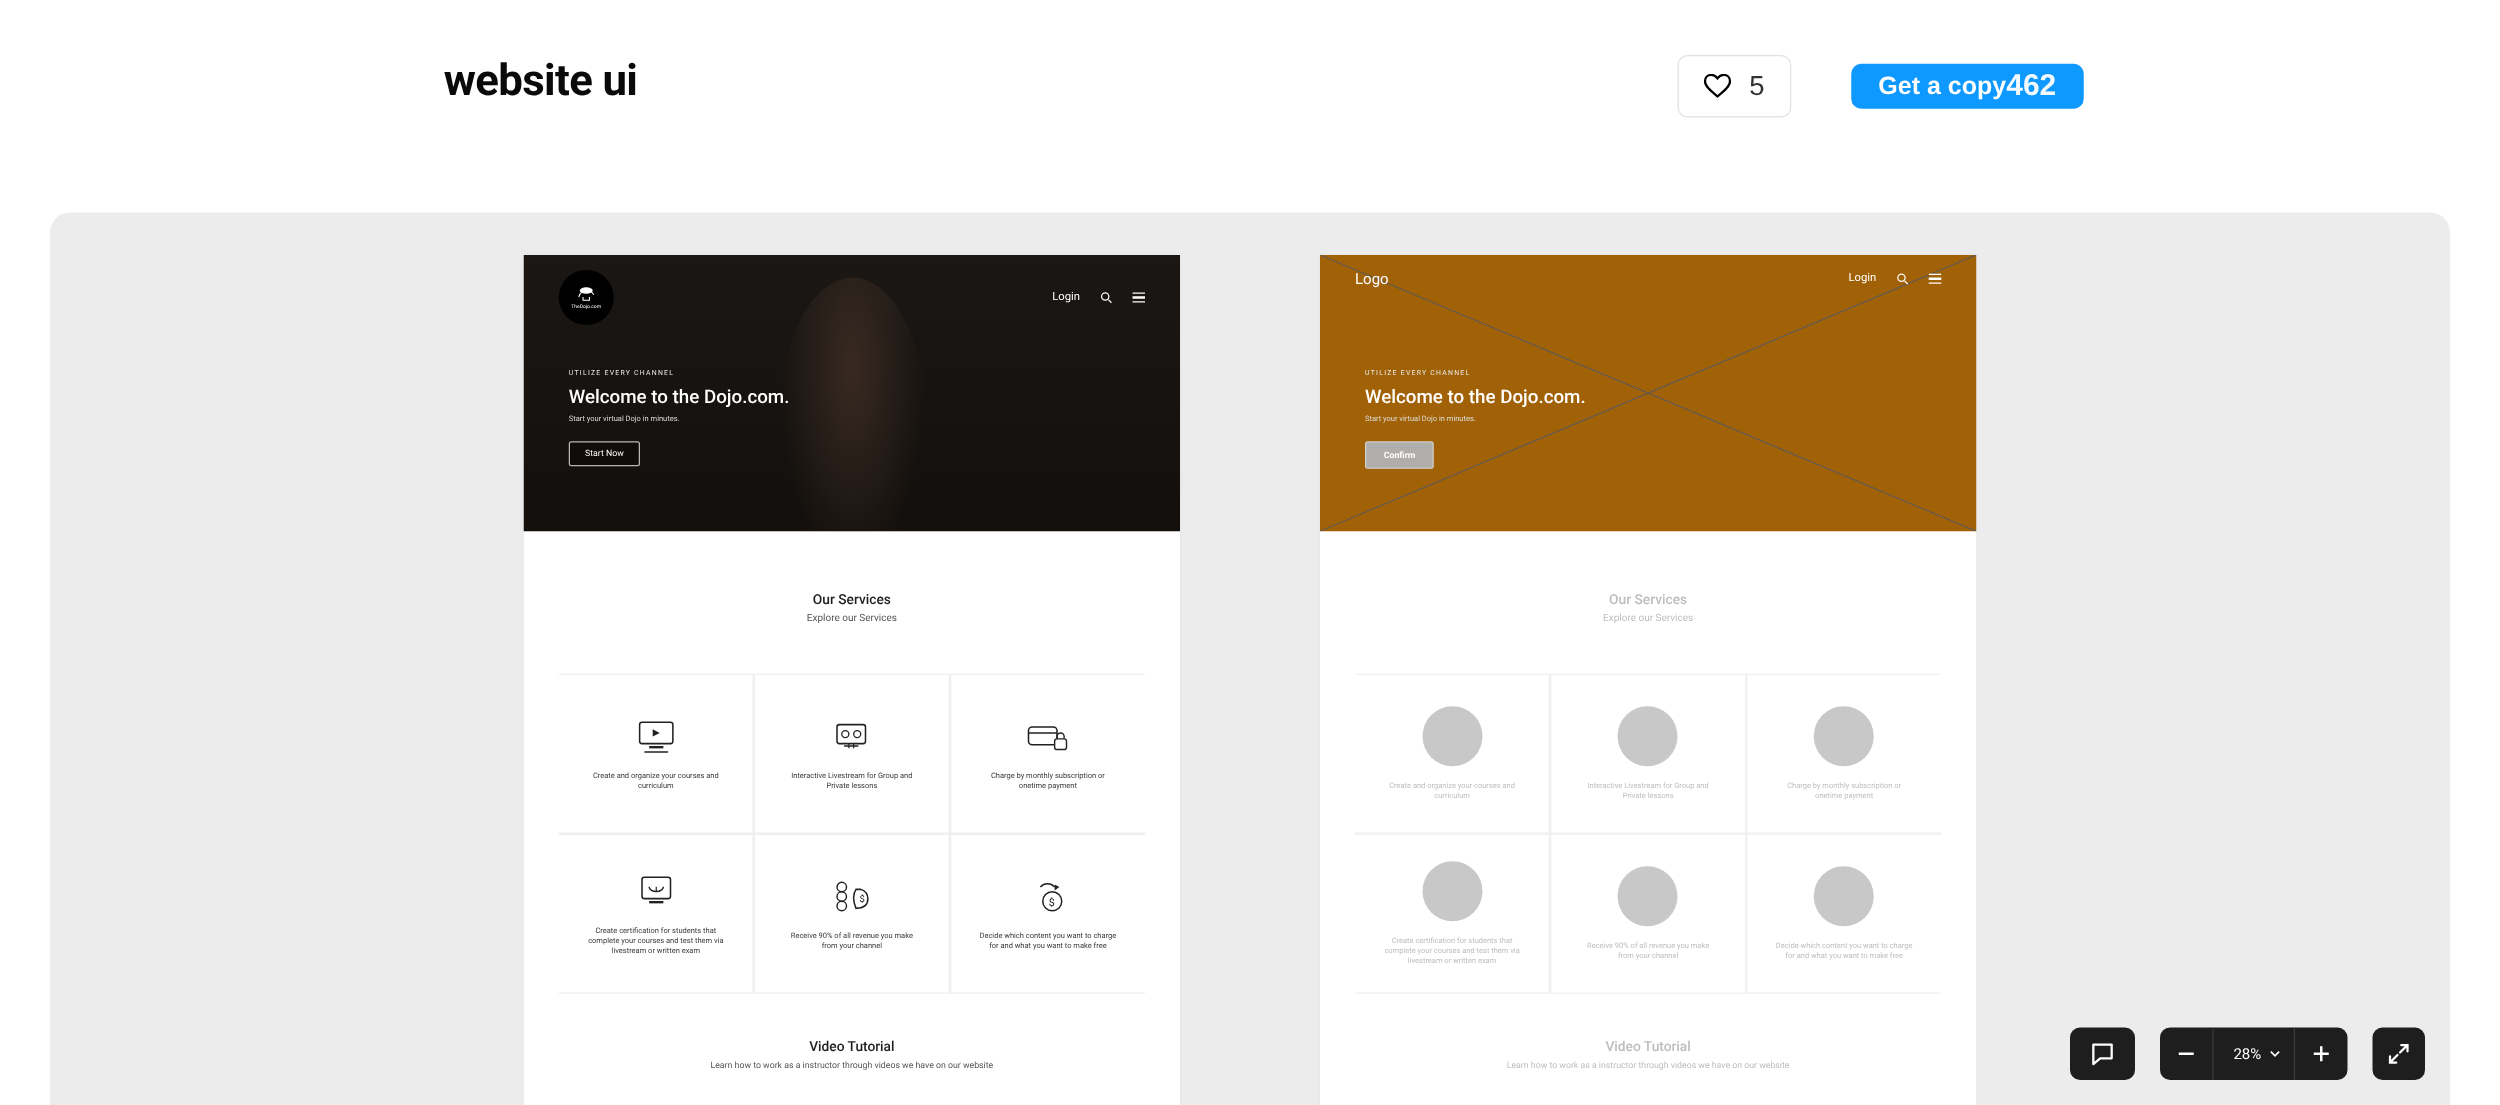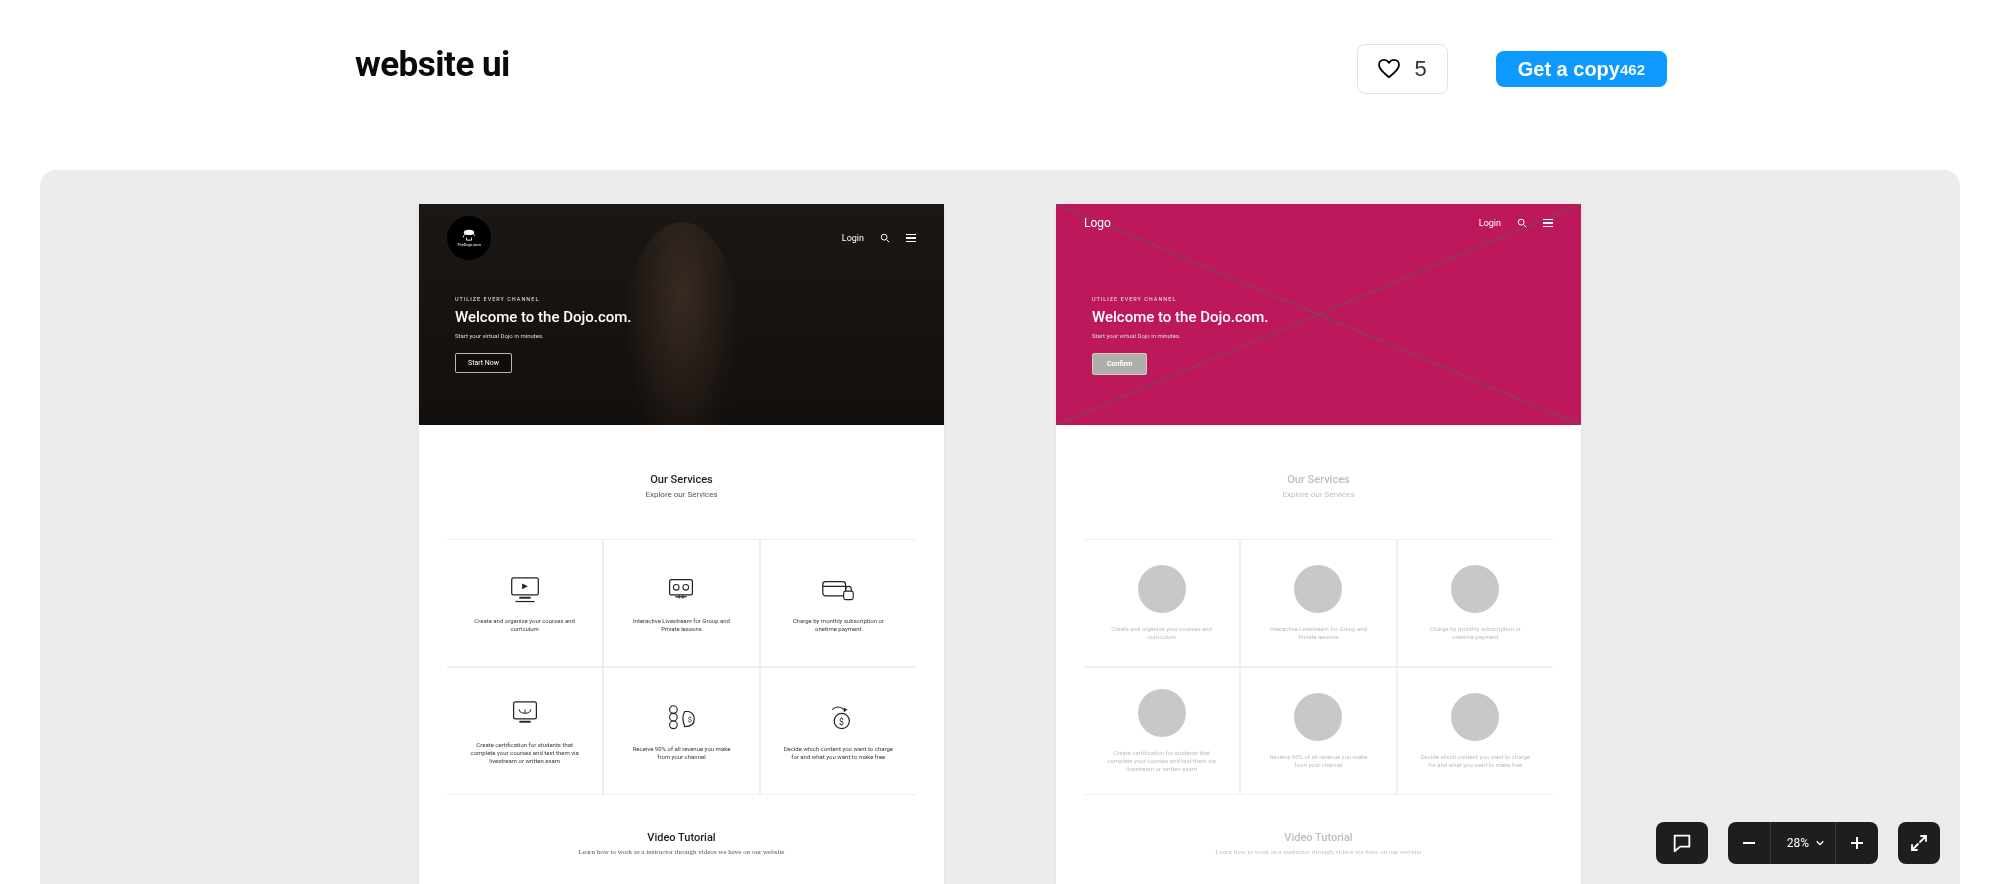--- a/index.html
+++ b/index.html
@@ -14,32 +14,32 @@
 .avatar { width: 40px; height: 40px; border-radius: 50%; background: #d9cfc4; position: relative; overflow: hidden; }
 .avatar::after { content:""; position:absolute; left:10px; top:12px; width:18px; height:16px; background:#efe8df; border-radius:50% 50% 40% 40%; }
 .author-prefix { font-size: 20px; color: #222; }
 .author-name { font-size: 20px; color: #222; }
 
 .header-actions { display: flex; align-items: center; gap: 20px; margin-top: 10px; }
 .like-btn { display: flex; align-items: center; gap: 14px; border: 1px solid #e1e1e1; border-radius: 8px; padding: 12px 20px; height: 50px; background: #fff; cursor: pointer; }
 .heart { width: 22px; height: 20px; }
 .like-count { font-size: 22px; color: #333; font-weight: 500; }
 .get-copy-btn { background: #0d99ff; color: #fff; border: none; border-radius: 8px; height: 36px; padding: 0 22px; display: flex; align-items: center; gap: 0; font-size: 20px; font-weight: 600; cursor:pointer;margin-left:28px; }
-.copy-count { font-weight: 600; font-size: 15px; opacity: 0.95; }
+.copy-count { font-weight: 600; font-size: 24px; opacity: 0.95; }
 
 
 .canvas { position: absolute; left: 40px; right: 40px; top: 170px; bottom: 0; background: #ececec; border-radius: 16px 16px 0 0; overflow: hidden; }
 .canvas-inner { position: absolute; inset: 0; display:flex; justify-content:center; gap: 112px; padding-top: 34px; }
 
 
 .mockup { width: 525px; background: #fff; display: flex; flex-direction: column; box-shadow: 0 1px 4px rgba(0,0,0,0.06); }
 .hero { height: 260px; position: relative; color: #fff; overflow:hidden; }
 .hero-dark { background: linear-gradient(180deg,#1a1714 0%, #120f0c 100%); }
 .hero-dark::after{content:"";position:absolute;left:50%;top:18px;transform:translateX(-50%);width:120px;height:240px;background:radial-gradient(ellipse at 50% 30%, rgba(60,44,36,0.9) 0%, rgba(24,18,14,0.1) 70%);border-radius:50%;}
-.hero-wire { background: #be185d; }
+.hero-wire { background: #a16207; }
 .hero-wire svg.cross { position:absolute; inset:0; width:100%; height:100%; }
 
 .hero-top { display:flex; justify-content: space-between; align-items: center; padding: 12px 28px 0 28px; position:relative; z-index:2; }
 .logo-badge { width: 44px; height: 44px; border-radius: 50%; background: #000; display:flex; flex-direction:column; align-items:center; justify-content:center; font-size:4px; color:#fff; gap:1px;}
 .logo-badge .tree{width:18px;height:12px;}
 .logo-text-wire { font-size: 12px; color:#fff; font-weight:400; }
 .hero-top-right { display:flex; align-items:center; gap: 16px; }
 .login-link { font-size: 9px; color:#fff; }
 .tiny-icon { width: 10px; height:10px; }
 .burger { display:flex; flex-direction:column; gap:2px; }
@@ -62,21 +62,21 @@
 .grid-cell:nth-child(1),.grid-cell:nth-child(4){border-left:none;}
 .grid-cell:nth-child(3),.grid-cell:nth-child(6){border-right:none;}
 .wire .grid-cell { border-color:#f0f0f0; }
 .cell-icon { width: 38px; height: 32px; display:flex; align-items:center; justify-content:center; }
 .cell-circle { width: 48px; height:48px; border-radius:50%; background:#c8c8c8; }
 .cell-text { font-size:6px; line-height:1.35; text-align:center; color:#3a3a3a; max-width:110px; }
 .wire .cell-text { color:#bdbdbd; }
 
 .tutorial { padding: 36px 0 28px 0; text-align:center; }
 .tutorial-title { font-size:11px; font-weight:500; color:#1e1e1e; }
-.tutorial-sub { font-size:7px; color:#555; margin-top:4px;font-family:Liberation Serif, serif; }
+.tutorial-sub { font-size:7px; color:#555; margin-top:4px; }
 .wire .tutorial-title, .wire .tutorial-sub { color:#bdbdbd; }
 
 
 .toolbar { position:absolute; right:60px; bottom:20px; display:flex; gap:20px; align-items:center; z-index:5;}
 .tb-btn { background:#1e1e1e; color:#fff; height:42px; border-radius:8px; display:flex; align-items:center; justify-content:center; border:none; cursor:pointer; }
 .tb-comment { width:52px; }
 .tb-zoom { display:flex; align-items:center; background:#1e1e1e; border-radius:8px; height:42px; overflow:hidden; }
 .tb-zoom button { background:transparent; border:none; color:#fff; width:42px; height:42px; cursor:pointer; display:flex; align-items:center; justify-content:center; }
 .tb-zoom .sep { width:1px; height:42px; background:#3a3a3a; }
 .tb-zoom-val { color:#fff; font-size:12px; padding:0 10px 0 16px; display:flex; align-items:center; gap:6px; }

